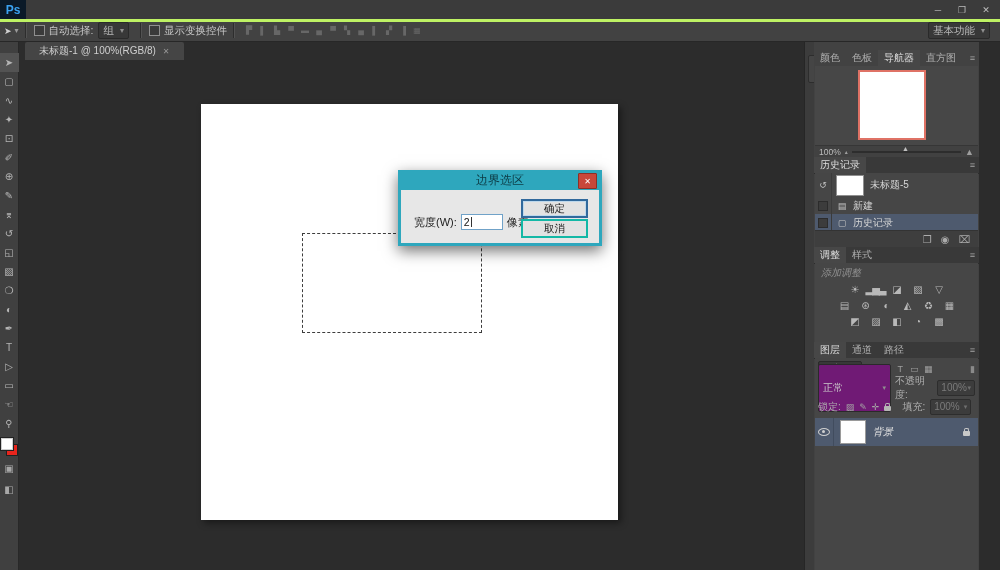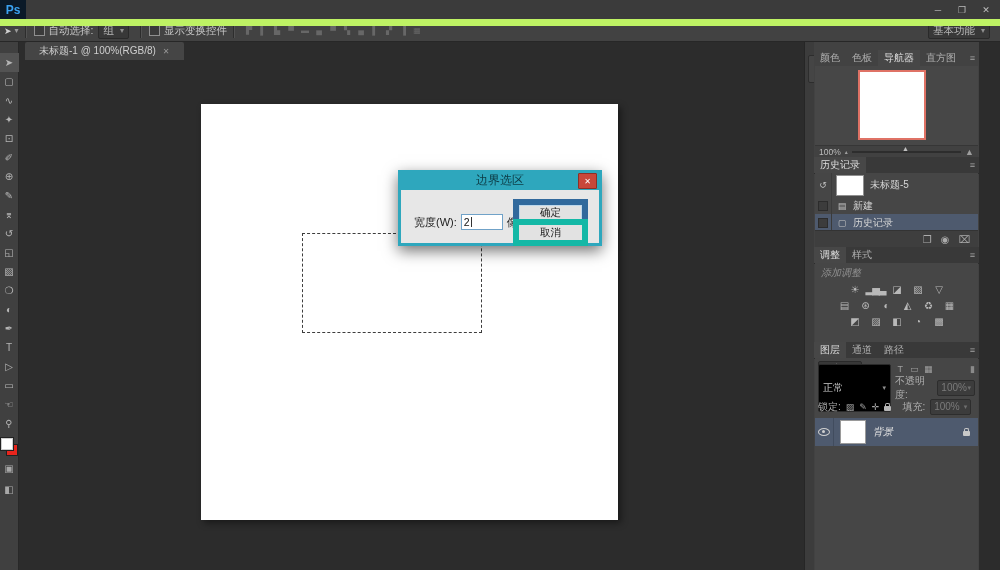--- a/index.html
+++ b/index.html
@@ -1,21 +1,21 @@
 <!DOCTYPE html>
 <html><head>
 <meta charset="utf-8">
 <style>
   html,body{margin:0;padding:0;background:#1a1a1a;}
   #app{position:relative;width:1000px;height:570px;background:#2c2c2c;overflow:hidden;
        font-family:"Liberation Sans","DejaVu Sans",sans-serif;user-select:none;}
 
   
   .menubar{position:absolute;left:0;top:0;width:100%;height:19px;background:#3b3b3b;
-           border-bottom:7px solid #bef264;display:flex;align-items:center;color:#d8d8d8;font-size:11px;z-index:6;}
+           border-bottom:3px solid #bef264;display:flex;align-items:center;color:#d8d8d8;font-size:11px;z-index:6;}
   .ps-logo{width:26px;height:19px;background:#0b1a28;color:#3ba3f2;font-weight:bold;font-size:12px;
            display:flex;align-items:center;justify-content:center;}
   .menu-item{padding:0 9px;height:19px;line-height:19px;white-space:nowrap;}
   .win-controls{margin-left:auto;display:flex;margin-right:2px;}
   .win-btn{width:24px;height:17px;display:flex;align-items:center;justify-content:center;color:#bdbdbd;font-size:9px;}
 
   
   .optionsbar{position:absolute;left:0;top:20px;width:100%;height:21px;background:#424242;
               border-bottom:1px solid #272727;display:flex;align-items:center;color:#c6c6c6;font-size:10.5px;z-index:5;}
   .ob-tool{display:flex;align-items:center;margin-left:4px;color:#d0d0d0;}
@@ -54,21 +54,21 @@
   .dialog{position:absolute;left:398px;top:170px;width:204px;height:76px;box-shadow:0 5px 14px rgba(0,0,0,0.55);
           z-index:20;font-size:11px;box-sizing:border-box;}
   .dialog-title{height:20px;display:flex;align-items:center;justify-content:center;color:#0d3b45;font-size:12px;}
   .dialog-close{position:absolute;top:3px;right:5px;width:17px;height:14px;border:1px solid #8e2f26;border-radius:1px;
                 color:#fff;font-size:8px;display:flex;align-items:center;justify-content:center;}
   .dialog-body{position:absolute;left:3px;right:3px;top:20px;bottom:3px;background:#e7e7e7;}
   .field-row{position:absolute;left:13px;top:24px;display:flex;align-items:center;color:#1c1c1c;font-size:11px;}
   .width-input{width:36px;height:14px;background:#fff;border:1px solid #70a2c8;margin:0 4px;padding:0 2px;
                display:flex;align-items:center;font-size:10.5px;color:#111;}
   .caret{display:inline-block;width:1px;height:10px;background:#333;margin-left:1px;}
-  .dlg-btn{position:absolute;right:11px;width:63px;height:15px;background:#e2e2e2;border:6px solid #14b8a6;
+  .dlg-btn{position:absolute;right:11px;width:63px;height:15px;background:#e2e2e2;border:2px solid #14b8a6;
            color:#1a1a1a;font-size:10.5px;display:flex;align-items:center;justify-content:center;}
   .dlg-btn.ok{top:9px;border-color:#31699c;box-shadow:inset 0 0 0 1px #bed8ec;}
   .dlg-btn.cancel{top:29px;}
 
   
   .strip{position:absolute;left:804px;top:42px;width:30px;height:528px;background:#3c3c3c;border-left:1px solid #262626;z-index:4;}
   .strip-expand{position:absolute;top:1px;right:4px;color:#a5a5a5;font-size:10px;}
   .strip-icon{position:absolute;top:13px;left:3px;width:23px;height:26px;background:#454545;border:1px solid #2d2d2d;
               border-radius:2px;display:flex;align-items:center;justify-content:center;color:#c8c8c8;font-size:11px;}
 
@@ -115,21 +115,21 @@
 
   .lay-header{top:300px;}
   .lay-body{position:absolute;left:1px;right:1px;top:316px;bottom:0;background:#464646;}
   .flt-row{height:17px;display:flex;align-items:center;padding:2px 3px 0 3px;gap:4px;}
   .kind-box{height:13px;background:#383838;border:1px solid #2a2a2a;border-radius:2px;display:flex;align-items:center;
             gap:3px;padding:0 3px;color:#c0c0c0;}
   .kind-box .arr{font-size:7px;color:#8f8f8f;}
   .flt-icon{color:#9f9f9f;font-size:9px;width:12px;text-align:center;}
   .flt-toggle{margin-left:auto;color:#8a8a8a;font-size:9px;}
   .blend-row{height:19px;display:flex;align-items:center;padding:1px 3px;gap:4px;color:#aeaeae;}
-  .blend-select{width:70px;height:14px;background:#000000;border:1px solid #2a2a2a;border-radius:2px;display:flex;
+  .blend-select{width:70px;height:14px;background:#701a75;border:1px solid #2a2a2a;border-radius:2px;display:flex;
                 align-items:center;justify-content:space-between;padding:16px 4px;color:#cccccc;}
   .blend-select .arr{font-size:7px;color:#8f8f8f;}
   .val-box{width:33px;height:14px;background:#3c3c3c;border:1px solid #2d2d2d;border-radius:2px;display:flex;
            align-items:center;justify-content:space-between;padding:0 3px;color:#7b7b7b;}
   .val-box .arr{font-size:7px;color:#6f6f6f;}
   .lock-row{height:17px;display:flex;align-items:center;padding:0 3px;gap:5px;color:#aeaeae;}
   .lk-icon{color:#a5a5a5;font-size:9px;}
   .lock{position:relative;width:7px;height:5px;background:#b5b5b5;border-radius:1px;margin-top:3px;display:inline-block;}
   .lock::before{content:"";position:absolute;left:1px;top:-3px;width:3px;height:3px;border:1px solid #b5b5b5;
                 border-bottom:none;border-radius:2px 2px 0 0;}

